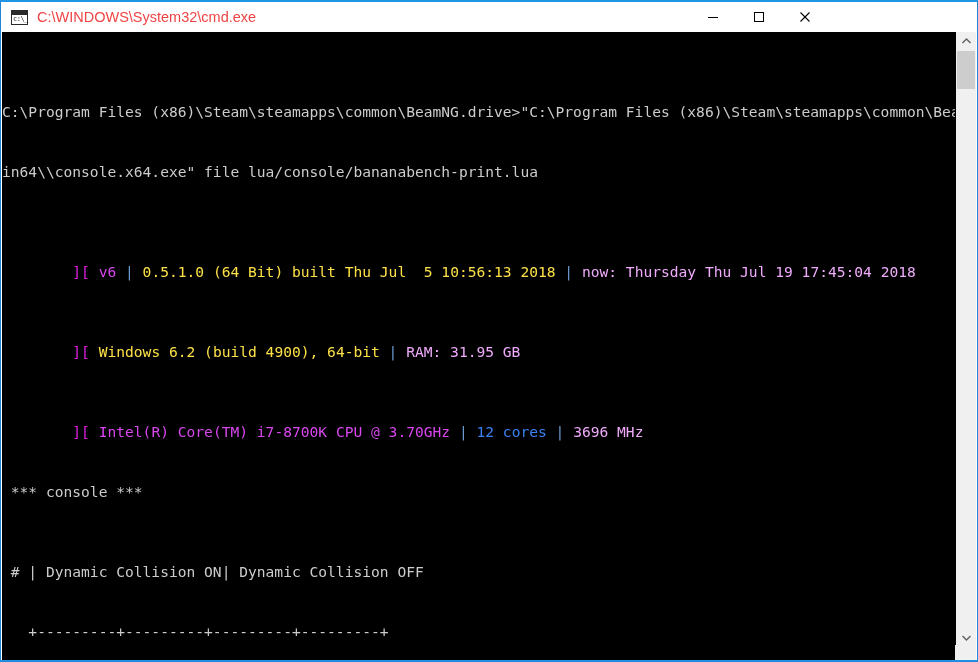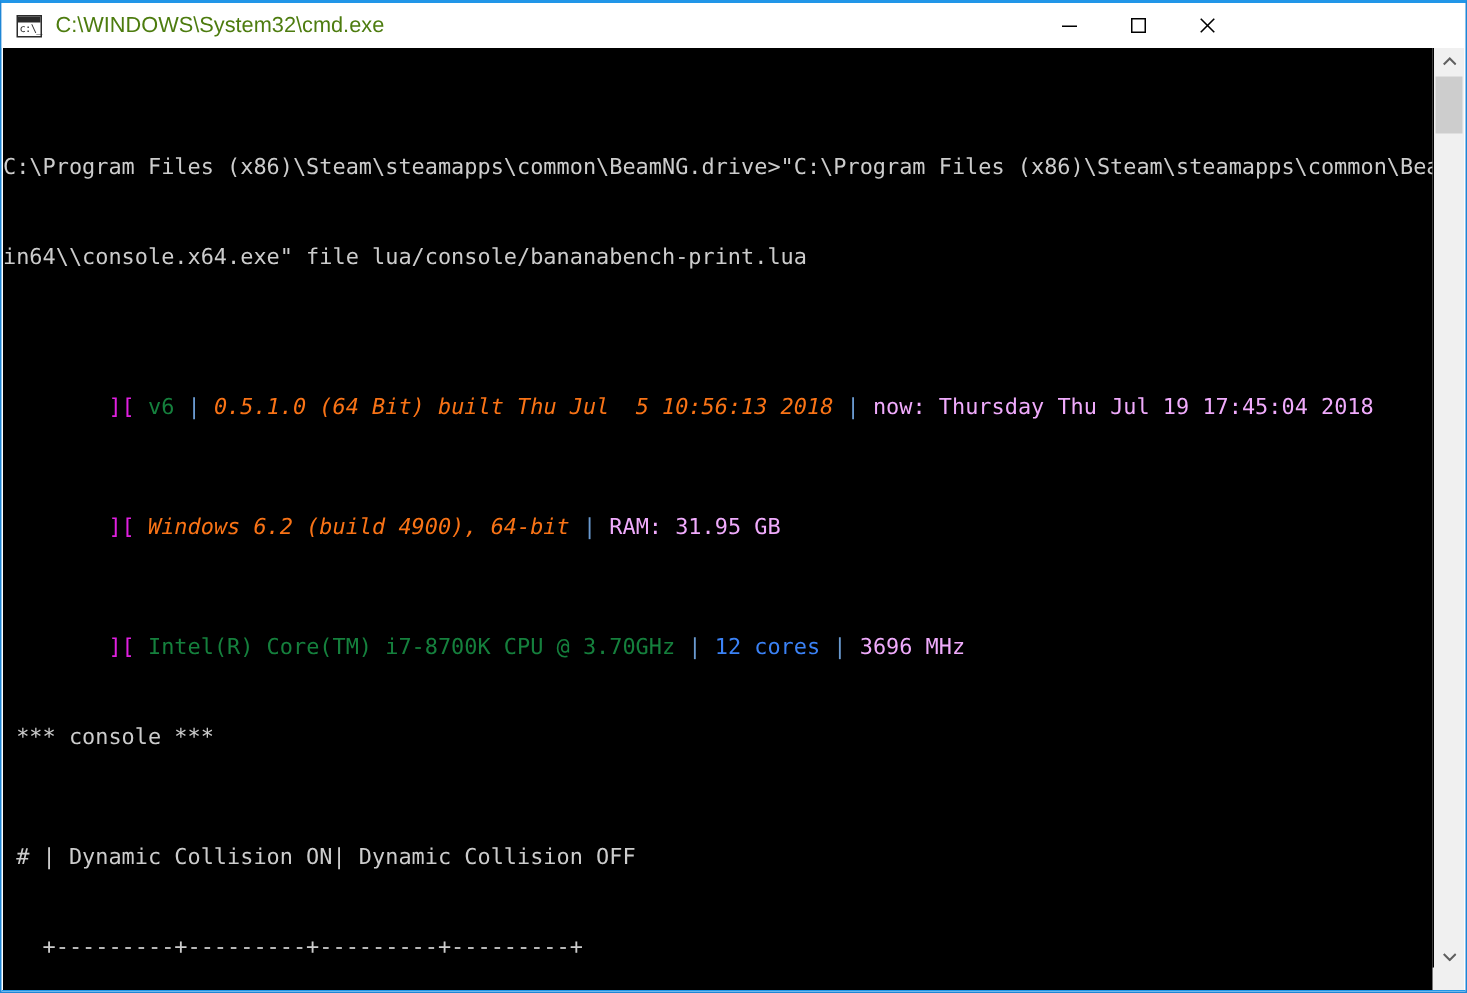--- a/index.html
+++ b/index.html
@@ -56,21 +56,21 @@
     font-family: "DejaVu Sans Mono", monospace;
     font-size: 7px;
     line-height: 9px;
     color: #2b2b2b;
     letter-spacing: -0.5px;
   }
   #title-text {
     margin-left: 9px;
     font-family: "Liberation Sans", sans-serif;
     font-size: 14.5px;
-    color: #4d7c0f;
+    color: #ef4444;
     white-space: nowrap;
   }
   #window-controls {
     position: absolute;
     right: 0; top: 0;
     height: 30px;
     display: flex;
   }
   .wc {
     width: 46px; height: 30px;
@@ -98,22 +98,22 @@
     font-size: 14.6px;
     line-height: 20px;
     color: #cccccc;
     letter-spacing: 0px;
   }
   .ln { height: 20px; white-space: pre; }
 
   
   .c-white   { color: #cccccc; }
   .c-magenta { color: #e020e0; }
-  .c-red     { color: #15803d; }
-  .c-green   { color: #f97316; font-style: italic; }
+  .c-red     { color: #d946ef; }
+  .c-green   { color: #fde047; }
   .c-dgreen  { color: #f0abfc; }
   .c-cyan    { color: #3b82f6; }
   .c-yellow  { color: #f0abfc; }
   .c-blue    { color: #6a9ad0; }
 
   
   #vscroll {
     position: absolute;
     right: 1px;
     top: 30px;

